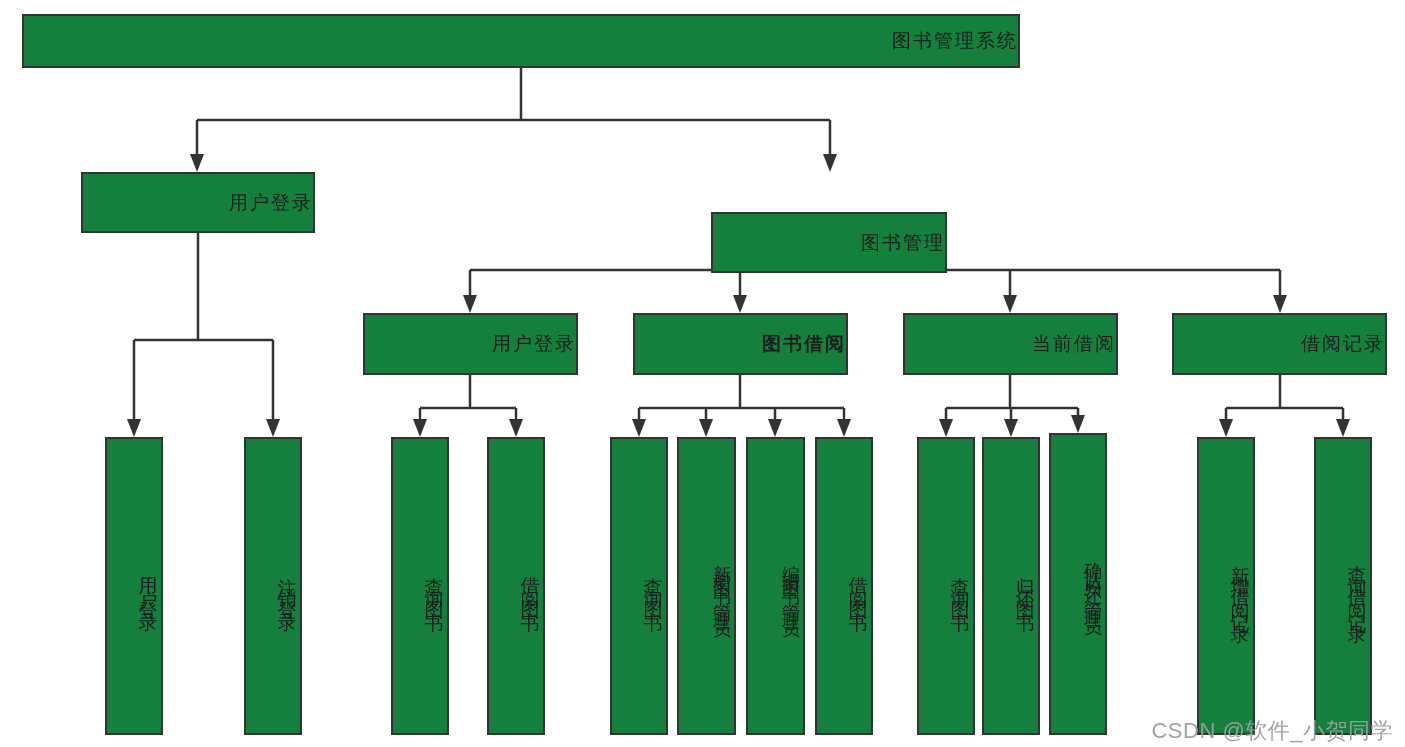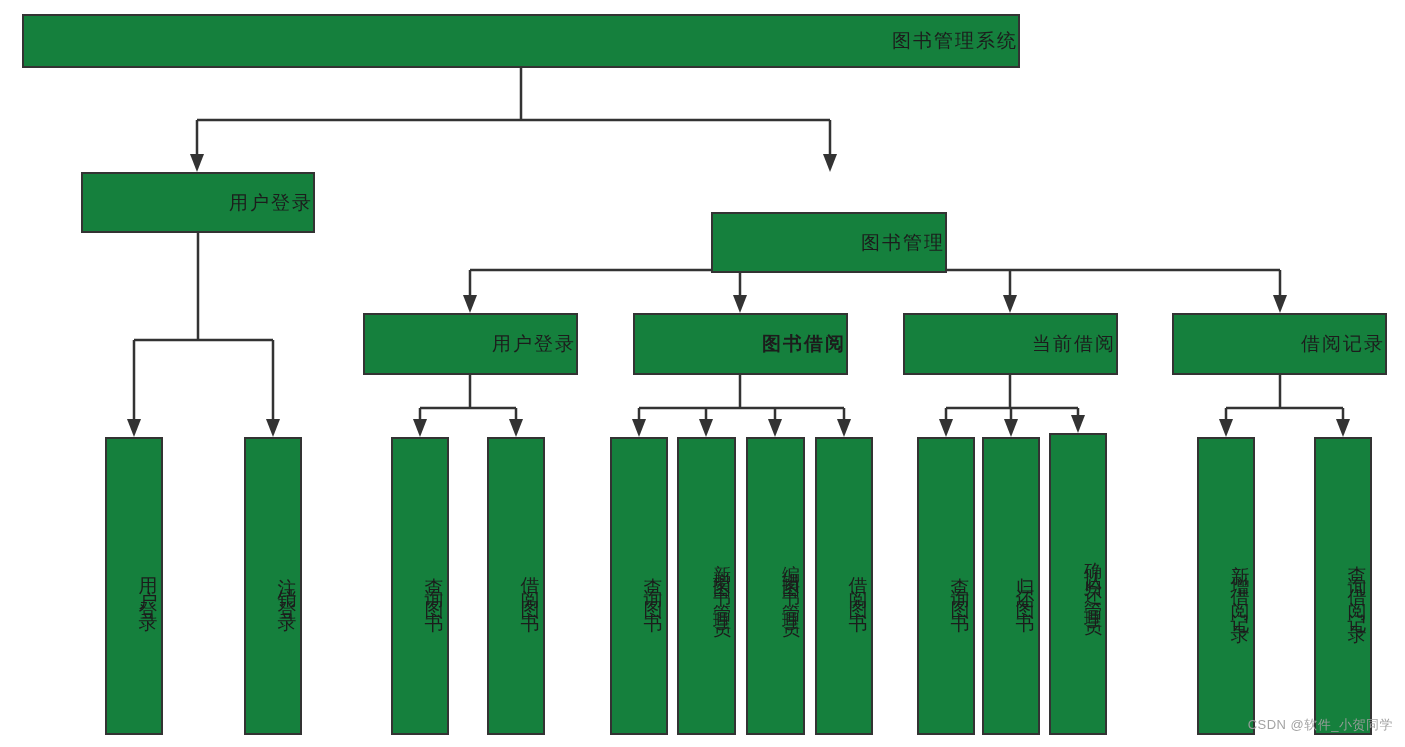--- a/index.html
+++ b/index.html
@@ -33,21 +33,21 @@
     letter-spacing: 12px;
     color: #1c1c1c;
     white-space: nowrap;
   }
   .leaf-label.long { font-size: 18px; letter-spacing: 8px; }
 
   .watermark {
     position: absolute;
     right: 12px;
     top: 716px;
-    font-size: 13px;
+    font-size: 22px;
     color: #9e9e9e;
     letter-spacing: 0.5px;
     opacity: 0.95;
   }
 </style>
 </head>
 <body>
 
 <div class="canvas">
 

